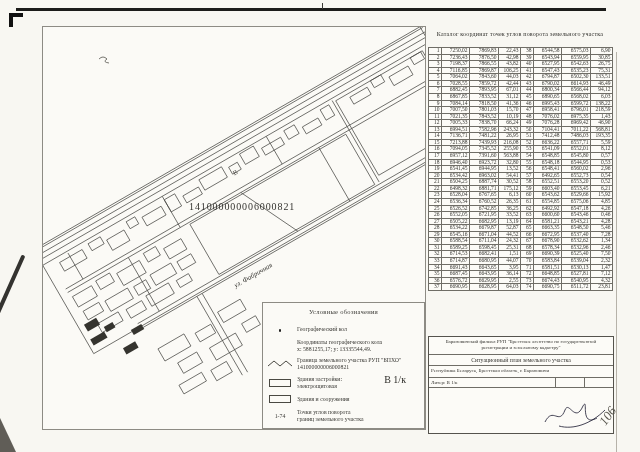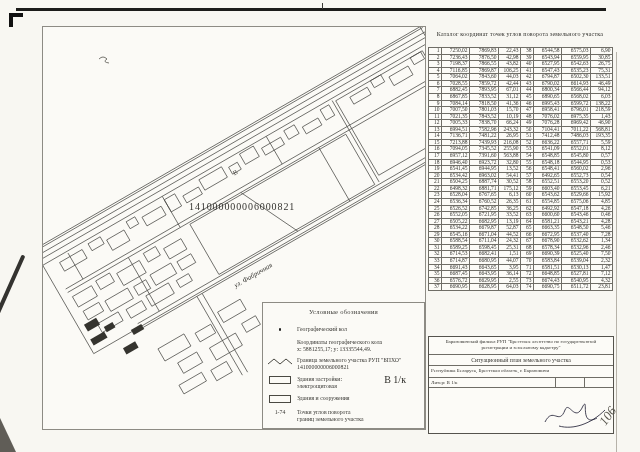--- a/index.html
+++ b/index.html
@@ -28,21 +28,21 @@
               margin-top:9px;background:#fcfbf7;}
   table.coord td{border:.5px solid #6f6d66;font-size:5.5px;line-height:5.5px;
                  padding:0 1.5px 0 0;text-align:right;overflow:hidden;white-space:nowrap;
                  color:#3a3935;}
   table.coord td.mid{border-left-width:1.2px;}
   table.coord{border:1px solid #55534d;}
   
   .legend{position:absolute;left:262px;top:302px;width:161px;height:125px;
           border:1px solid #8d8b84;background:#fbfaf6;font-size:5.8px;color:#3a3935;}
   .legend-title{text-align:center;margin-top:5px;font-size:6.5px;letter-spacing:.3px;}
-  .lg-item{position:absolute;left:0;right:4px;display:flex;align-items:flex-start;}
+  .lg-item{position:absolute;left:0;right:4px;display:flex;align-items:center;}
   .lg-sym{width:34px;flex:0 0 34px;display:flex;justify-content:center;align-items:center;}
   .lg-txt{flex:1;line-height:6.5px;}
   .dot{width:2.5px;height:2.5px;background:#222;border-radius:50%;margin-top:2px;}
   .srect{width:20px;height:6px;border:.8px solid #4a4943;background:#fbfaf6;}
   .bigletter{position:absolute;right:14px;top:-2px;font-size:10px;color:#2e2d29;}
   .rangelbl{font-size:5.8px;}
   
   .tblock{position:absolute;left:428px;top:336px;width:184px;height:96px;
           border:1px solid #55534d;background:#fcfbf7;font-size:5px;color:#3a3935;}
   .tb-row{border-bottom:.6px solid #6f6d66;box-sizing:border-box;overflow:hidden;}

